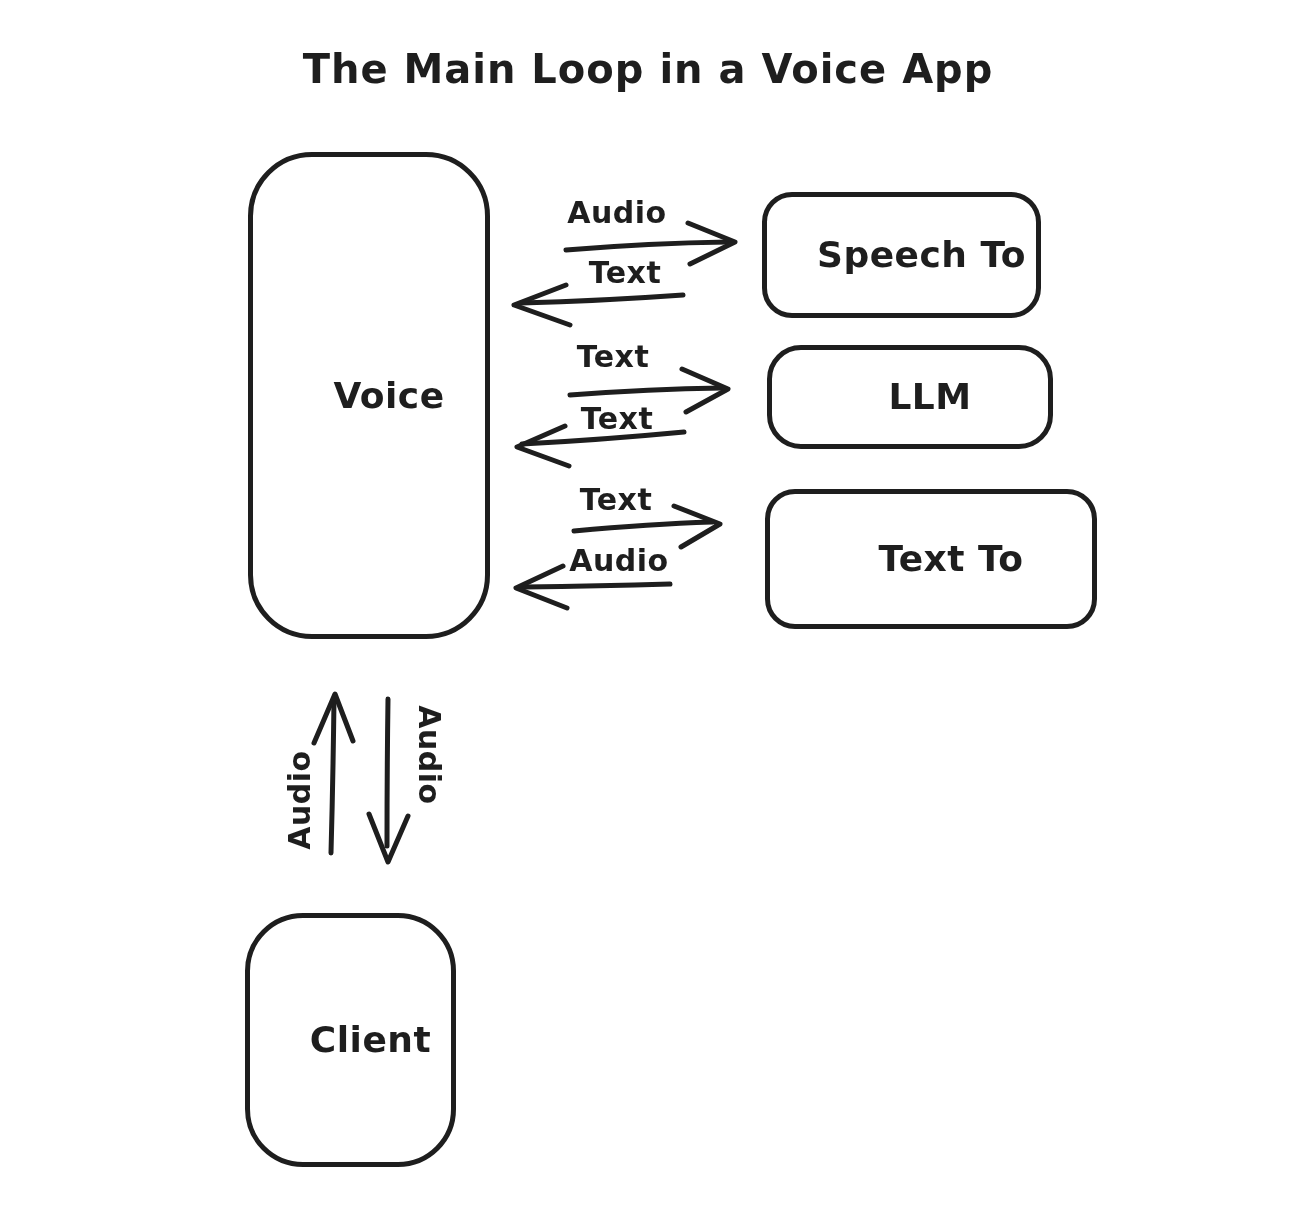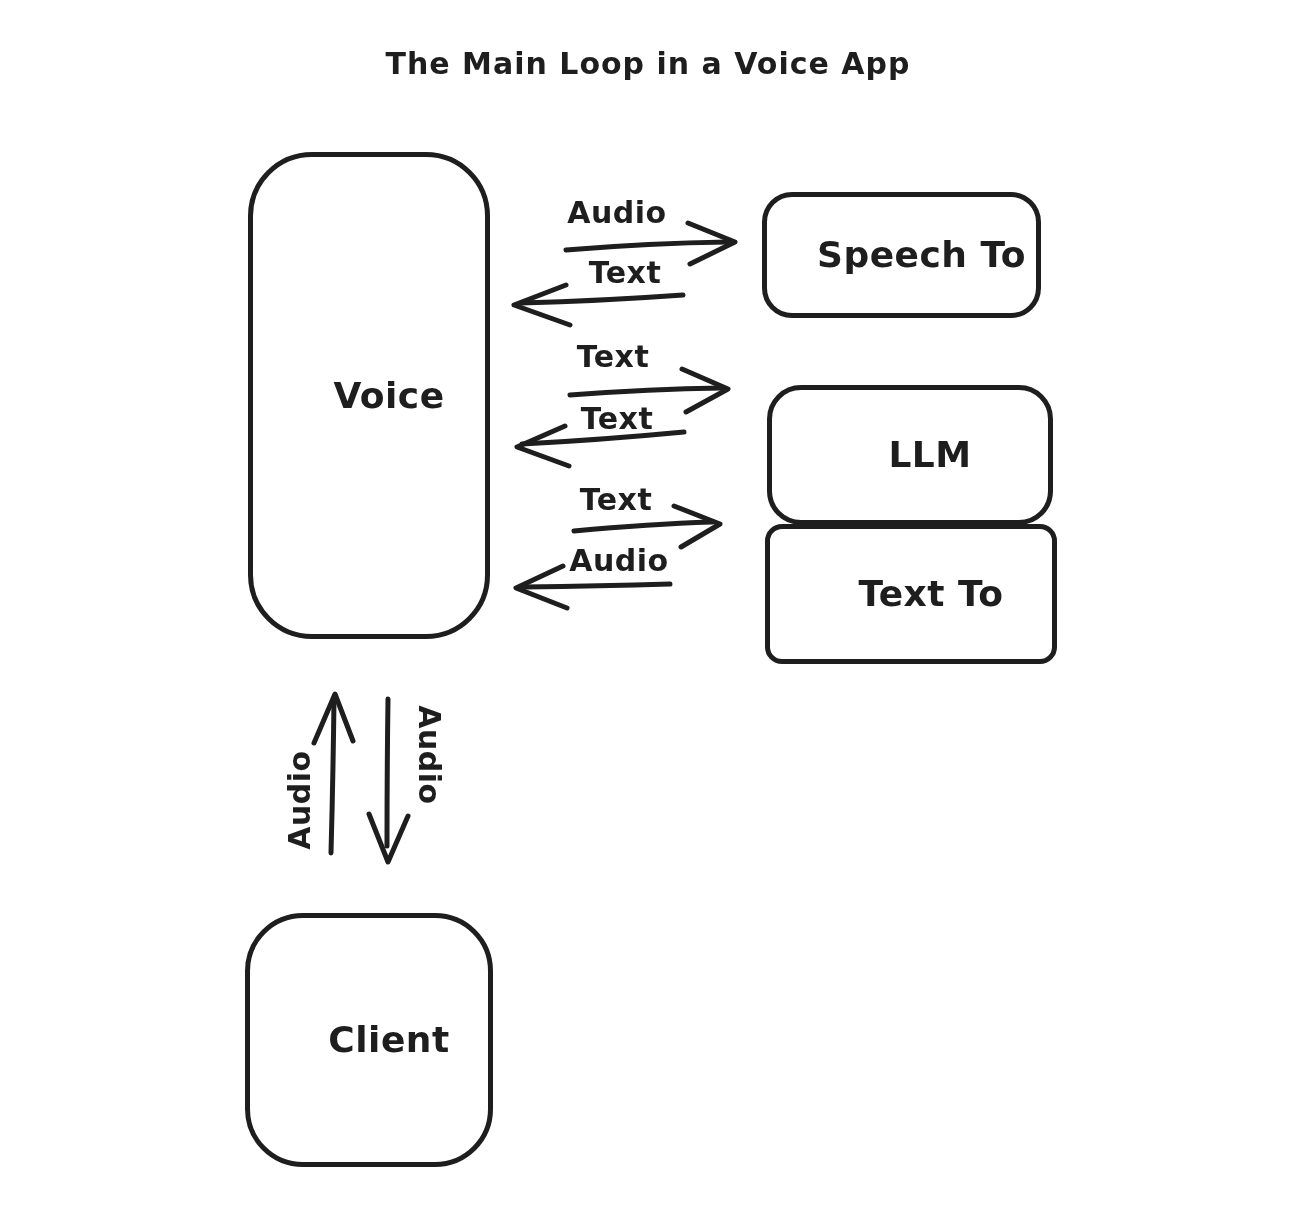--- a/index.html
+++ b/index.html
@@ -12,21 +12,21 @@
     width:1296px;height:1218px;
     background:var(--bg);
     color:var(--stroke);
     font-family:"DejaVu Sans", sans-serif;
     overflow:hidden;
   }
   .title{
     position:absolute;
     left:0;top:46px;width:100%;
     text-align:center;
-    font-size:30px;
+    font-size:40px;
     font-weight:bold;
     letter-spacing:1px;
   }
   .node{
     position:absolute;
     border:5px solid var(--stroke);
     border-radius:32px;
     background:var(--bg);
     display:flex;
     flex-direction:row;
@@ -35,23 +35,23 @@
     text-align:center;
     font-size:36px;
     font-weight:600;
     line-height:1.42;
     letter-spacing:0.5px;
     box-sizing:border-box;
     padding-left:40px;
   }
   .node--server{left:248px;top:152px;width:242px;height:487px;border-radius:64px;}
   .node--stt{left:762px;top:192px;width:279px;height:126px;border-radius:30px;}
-  .node--llm{left:767px;top:345px;width:286px;height:140px;border-radius:34px;margin-top:40px;}
-  .node--tts{left:765px;top:489px;width:292px;height:140px;border-radius:17px;margin-top:35px;}
-  .node--client{left:245px;top:913px;width:248px;height:254px;border-radius:58px;line-height:1.48;}
+  .node--llm{left:767px;top:345px;width:286px;height:104px;border-radius:34px;}
+  .node--tts{left:765px;top:489px;width:332px;height:140px;border-radius:30px;}
+  .node--client{left:245px;top:913px;width:211px;height:254px;border-radius:58px;line-height:1.48;}
   .arrows{
     position:absolute;left:0;top:0;width:1296px;height:1218px;
     color:var(--stroke);
   }
   .arrows path{
     fill:none;
     stroke:currentColor;
     stroke-width:5;
     stroke-linecap:round;
     stroke-linejoin:round;

